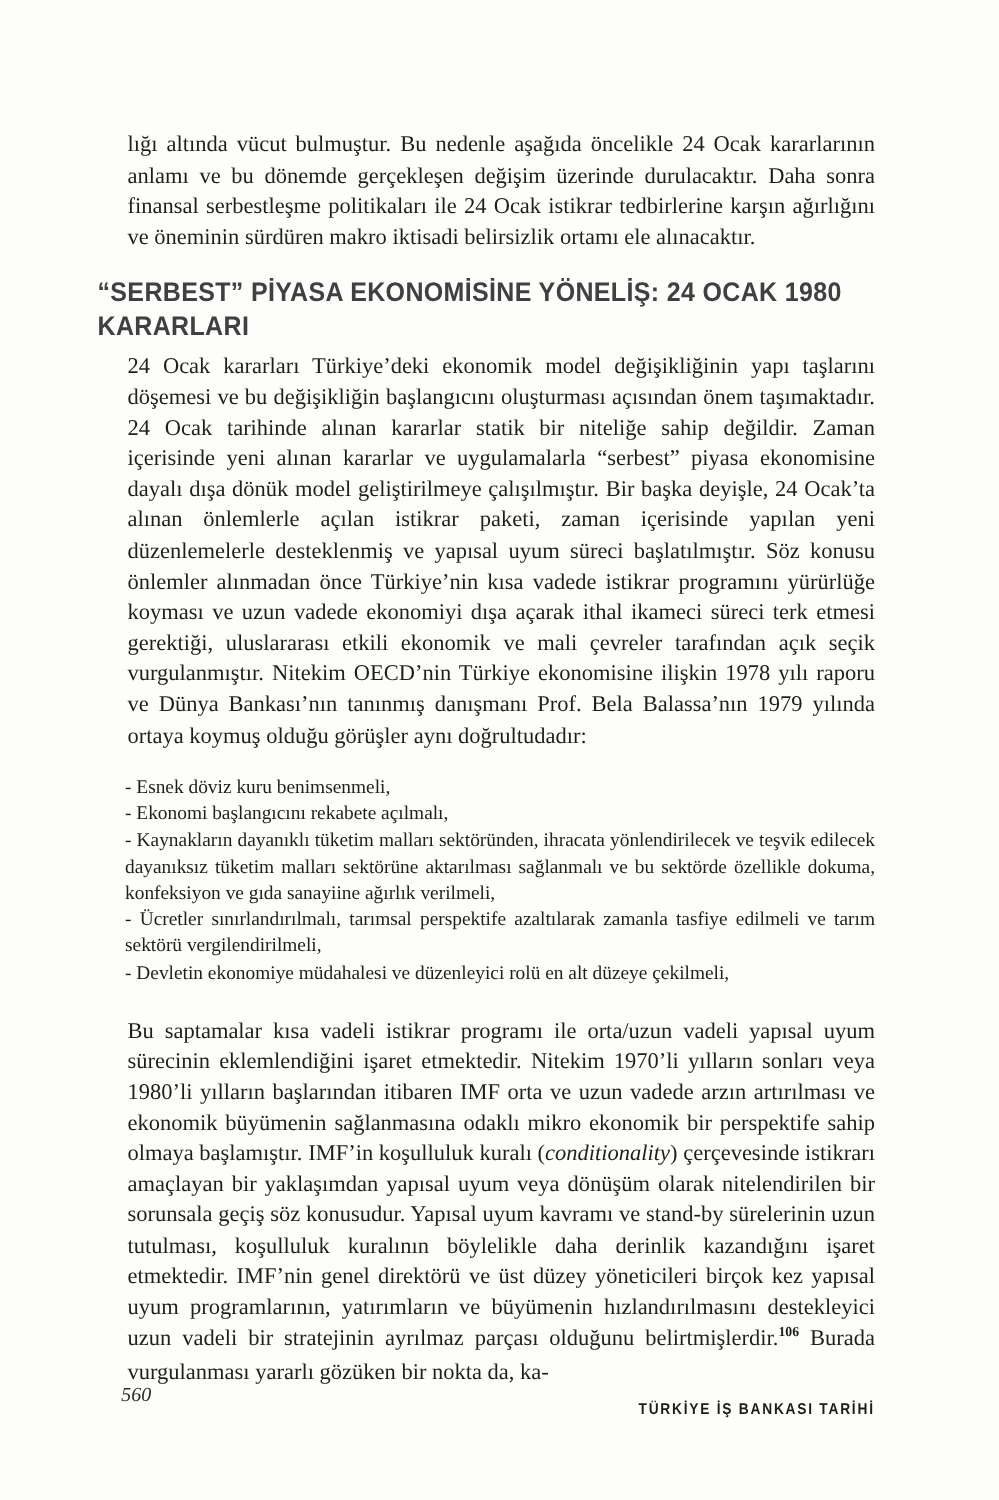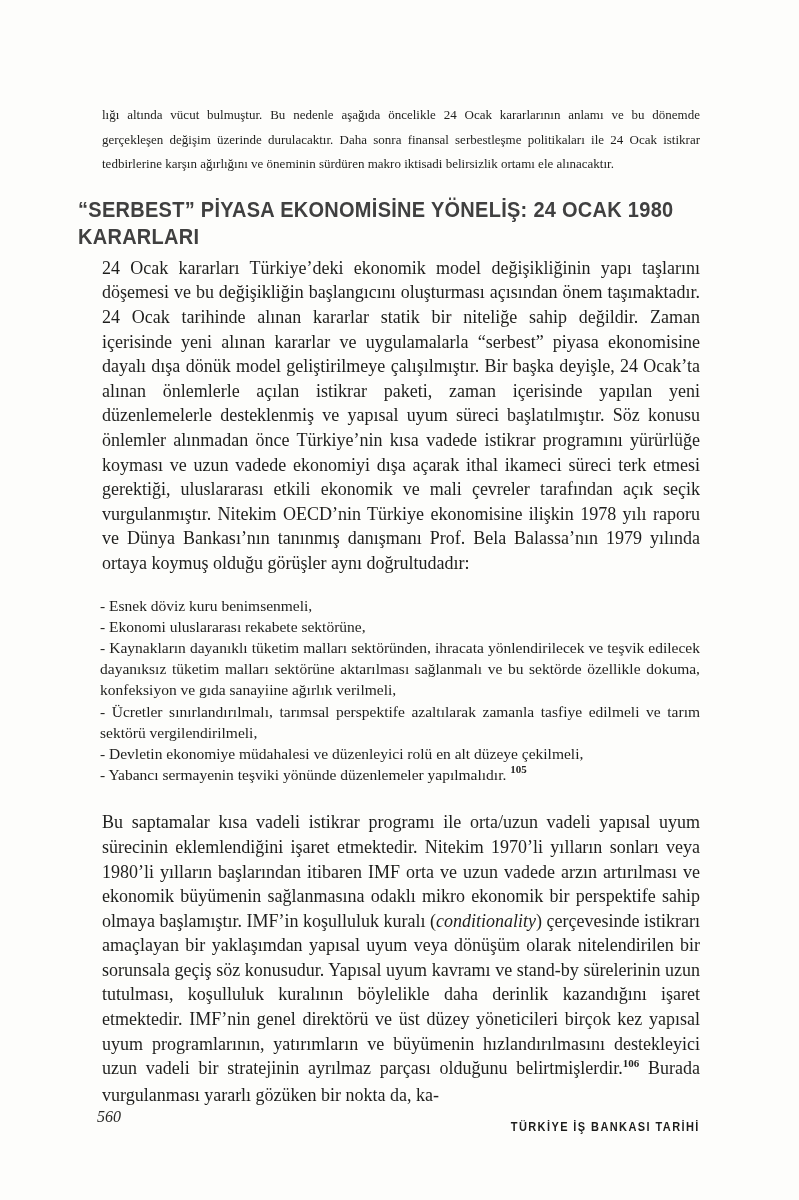--- a/index.html
+++ b/index.html
@@ -11,21 +11,21 @@
   .page {
     position: relative;
     width: 799px; height: 1200px;
     background: #fdfdfb;
     color: #1e1e1c;
     overflow: hidden;
   }
   .intro {
     margin: 103px 99px 0 102px;
     text-align: justify;
-    font-size: 13px;
+    font-size: 18px;
     line-height: 24.6px;
     hyphens: manual;
   }
   .heading {
     margin: 20px 0 0 78px;
     font-family: "Liberation Sans", sans-serif;
     font-weight: bold;
     font-size: 21.5px;
     line-height: 27px;
     color: #404040;
@@ -89,25 +89,24 @@
 
   <h2 class="heading">
     <span class="hline">“SERBEST” PİYASA EKONOMİSİNE YÖNELİŞ: 24 OCAK 1980</span>
     <span class="hline">KARARLARI</span>
   </h2>
 
   <p class="para">24 Ocak kararları Türkiye’deki ekonomik model değişikliğinin yapı taşlarını döşemesi ve bu değişikliğin başlangıcını oluşturması açısından önem taşımaktadır. 24 Ocak tarihinde alınan kararlar statik bir niteliğe sahip değildir. Zaman içerisinde yeni alınan kararlar ve uygulamalarla “serbest” piyasa ekonomisine dayalı dışa dönük model geliştirilmeye çalışılmıştır. Bir başka deyişle, 24 Ocak’ta alınan önlemlerle açılan istikrar paketi, zaman içerisinde yapılan yeni düzenlemelerle desteklenmiş ve yapısal uyum süreci başlatılmıştır. Söz konusu önlemler alınmadan önce Türkiye’nin kısa vadede istikrar programını yürürlüğe koyması ve uzun vadede ekonomiyi dışa açarak ithal ikameci süreci terk etmesi gerektiği, uluslararası etkili ekonomik ve mali çevreler tarafından açık seçik vurgulanmıştır. Nitekim OECD’nin Türkiye ekonomisine ilişkin 1978 yılı raporu ve Dünya Bankası’nın tanınmış danışmanı Prof. Bela Balassa’nın 1979 yılında ortaya koymuş olduğu görüşler aynı doğrultudadır:</p>
 
   <div class="list">
     <p>- Esnek döviz kuru benimsenmeli,</p>
-    <p>- Ekonomi uluslararası rekabete sektörüne,</p>
+    <p>- Ekonomi başlangıcını rekabete açılmalı,</p>
     <p>- Kaynakların dayanıklı tüketim malları sektöründen, ihracata yönlendirilecek ve teşvik edilecek dayanıksız tüketim malları sektörüne aktarılması sağlanmalı ve bu sektörde özellikle dokuma, konfeksiyon ve gıda sanayiine ağırlık verilmeli,</p>
     <p>- Ücretler sınırlandırılmalı, tarımsal perspektife azaltılarak zamanla tasfiye edilmeli ve tarım sektörü vergilendirilmeli,</p>
     <p>- Devletin ekonomiye müdahalesi ve düzenleyici rolü en alt düzeye çekilmeli,</p>
-    <p><span>- Yabancı sermayenin teşviki yönünde düzenlemeler yapılmalıdır. </span><sup class="fnref">105</sup></p>
   </div>
 
   <p class="para para2"><span>Bu saptamalar kısa vadeli istikrar programı ile orta/uzun vadeli yapısal uyum sürecinin eklemlendiğini işaret etmektedir. Nitekim 1970’li yılların sonları veya 1980’li yılların başlarından itibaren IMF orta ve uzun vadede arzın artırılması ve ekonomik büyümenin sağlanmasına odaklı mikro ekonomik bir perspektife sahip olmaya başlamıştır. IMF’in koşulluluk kuralı (</span><em>conditionality</em><span>) çerçevesinde istikrarı amaçlayan bir yaklaşımdan yapısal uyum veya dönüşüm olarak nitelendirilen bir sorunsala geçiş söz konusudur. Yapısal uyum kavramı ve stand-by sürelerinin uzun tutulması, koşulluluk kuralının böylelikle daha derinlik kazandığını işaret etmektedir. IMF’nin genel direktörü ve üst düzey yöneticileri birçok kez yapısal uyum programlarının, yatırımların ve büyümenin hızlandırılmasını destekleyici uzun vadeli bir stratejinin ayrılmaz parçası olduğunu belirtmişlerdir.</span><sup class="fnref">106</sup><span> Burada vurgulanması yararlı gözüken bir nokta da, ka-</span></p>
 
   <span class="pagenum">560</span>
 
   <span class="running-title">TÜRKİYE İŞ BANKASI TARİHİ</span>
 
 </div>
 

